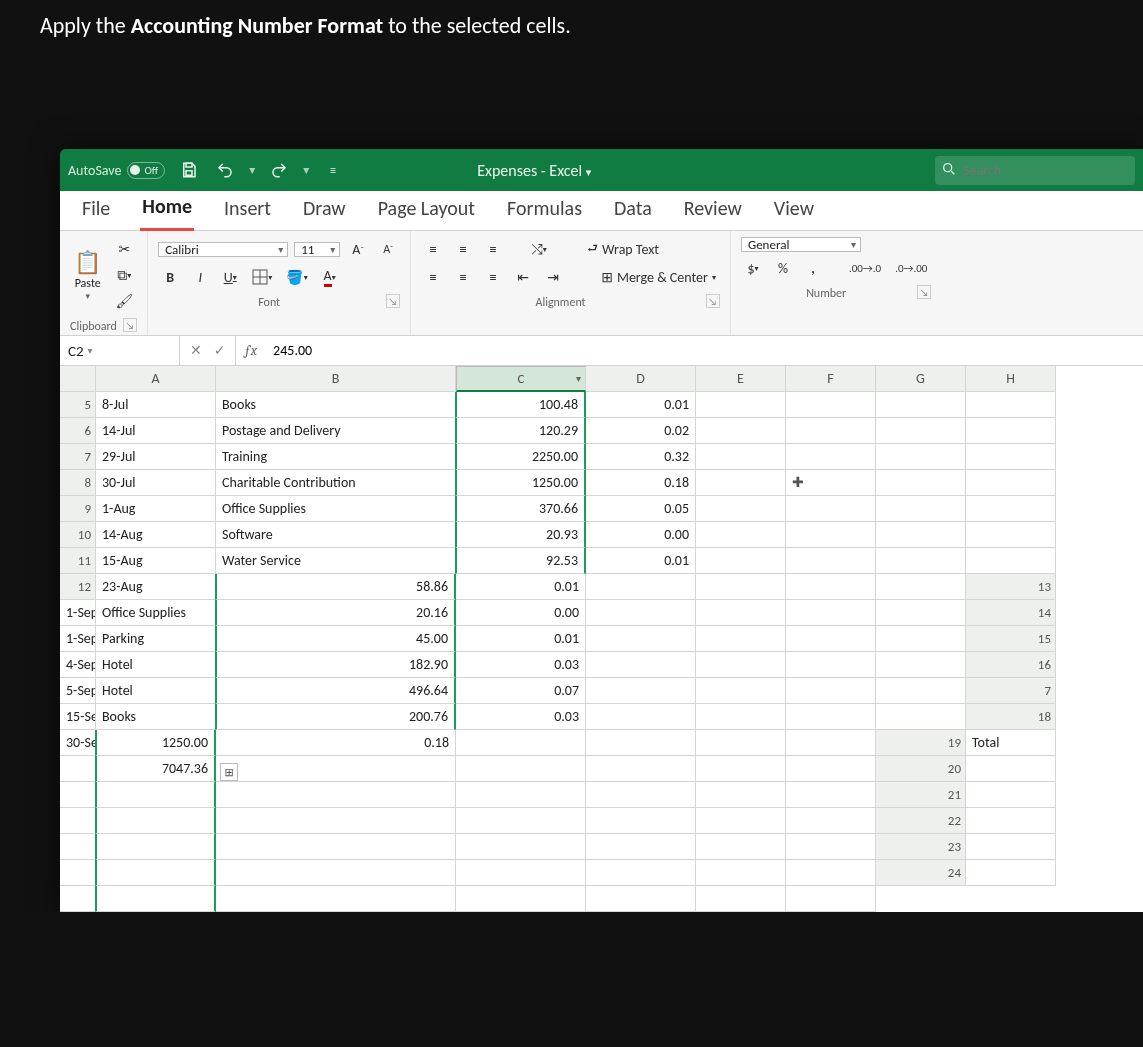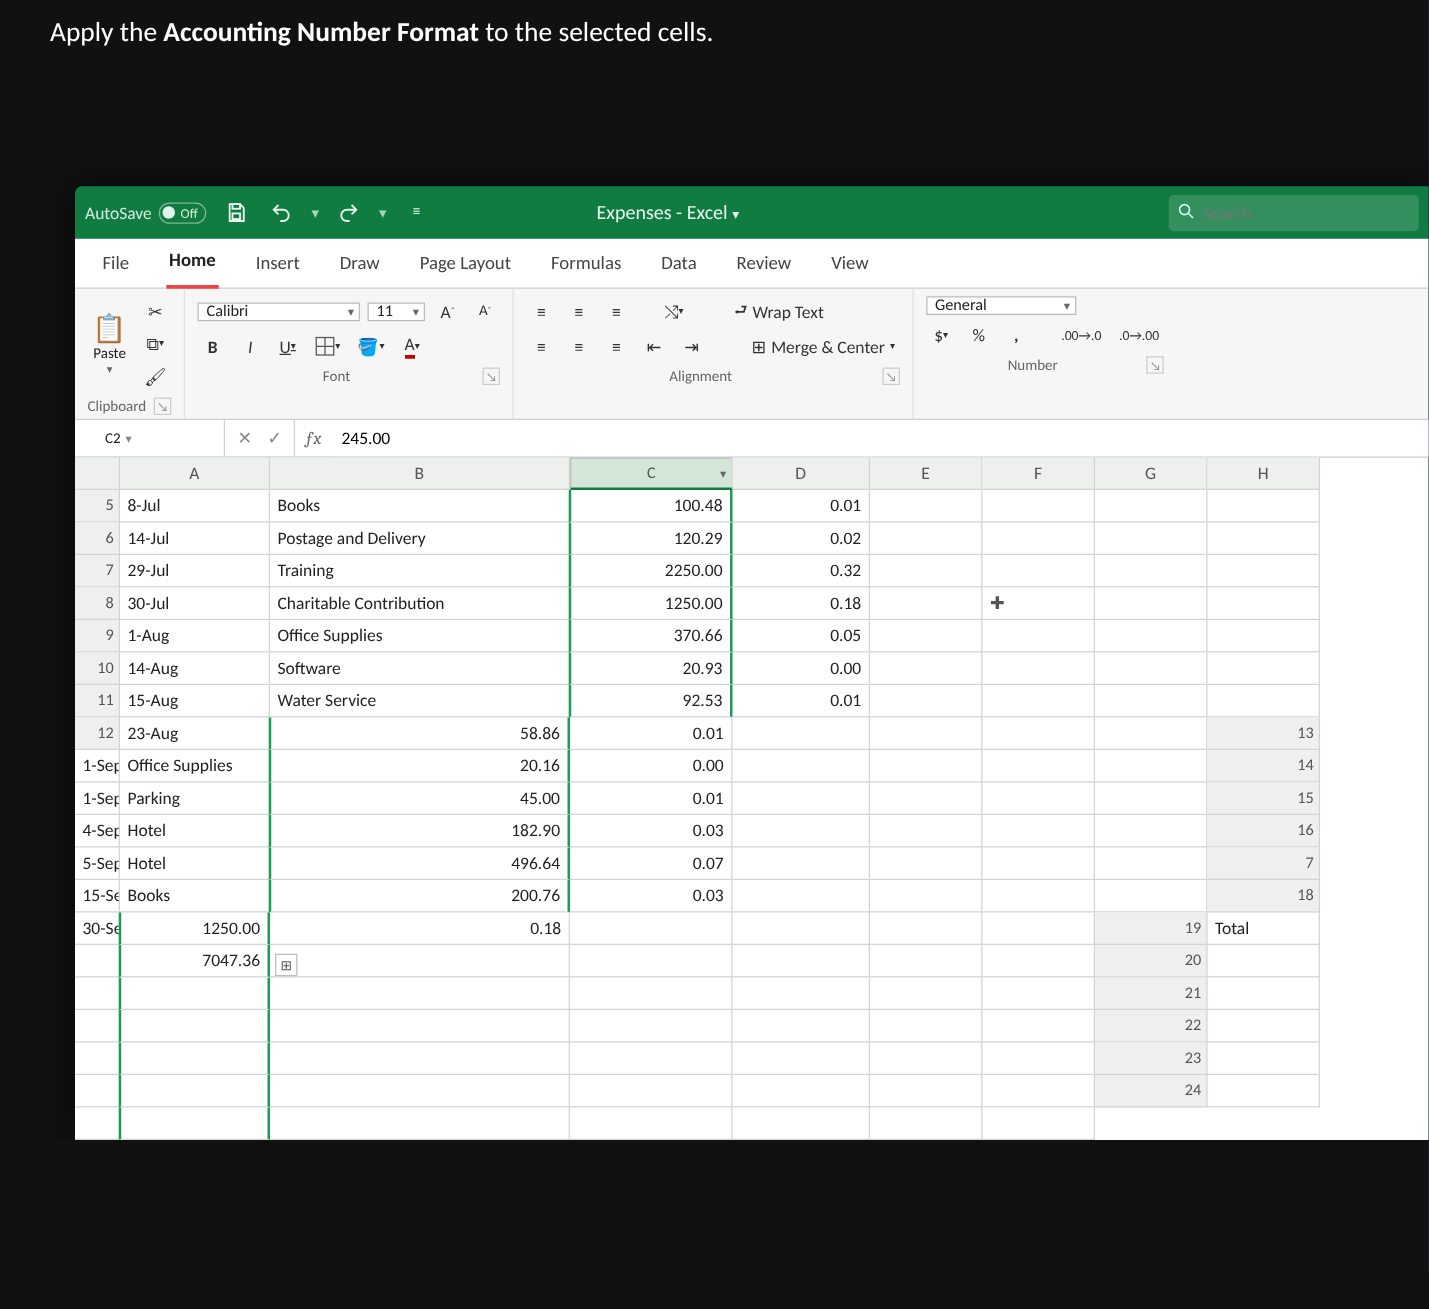--- a/index.html
+++ b/index.html
@@ -1,45 +1,45 @@
 <!DOCTYPE html>
 <html><head>
 <meta charset="utf-8">
 <style>
   * { box-sizing:border-box; margin:0; padding:0; font-family:"Segoe UI",Calibri,Arial,sans-serif; }
   body { background:#111; color:#fff; font-size:14px; }
   .instr { padding:12px 40px 110px 40px; font-size:22px; }
   .instr b { font-weight:700; }
-  .app { background:#0c4a6e; color:#222; margin:0 0 0 60px; border-top-left-radius:6px; overflow:hidden; box-shadow:0 0 30px rgba(0,0,0,.6); }
+  .app { background:#b91c1c; color:#222; margin:0 0 0 60px; border-top-left-radius:6px; overflow:hidden; box-shadow:0 0 30px rgba(0,0,0,.6); }
   .titlebar { background:#107c41; color:#e9f7ee; display:flex; align-items:center; height:42px; padding:0 8px; gap:12px; }
   .auto { display:flex; align-items:center; gap:6px; font-size:14px; opacity:.9;}
   .pill { display:inline-flex; align-items:center; border:1px solid rgba(255,255,255,.5); border-radius:999px; padding:1px 6px 1px 2px; font-size:11px; gap:4px;}
   .dot { width:10px; height:10px; border-radius:50%; background:#fff;}
   .tb-ico { width:24px; height:24px; display:inline-flex; align-items:center; justify-content:center; color:#e9f7ee; font-size:16px;}
   .tb-sep{opacity:.7;font-size:12px;}
   .titlebar .doc { flex:0 0 auto; margin-left:120px; font-size:16px;}
   .titlebar .spacer{flex:1;}
   .search { background:rgba(255,255,255,.15); border:none; color:#dfeee5; padding:6px 10px 6px 28px; width:200px; border-radius:4px; font-size:14px;}
   .search-wrap{position:relative;}
   .search-wrap svg{position:absolute; left:6px; top:5px;}
   .tabs { display:flex; gap:28px; padding:8px 20px 0 20px; background:#fff; border-bottom:1px solid #d0d0d0; height:40px; align-items:flex-end;}
-  .tab { padding:6px 2px 10px 2px; color:#444; cursor:pointer; font-size:15px;margin-top:27px;}
+  .tab { padding:6px 2px 10px 2px; color:#444; cursor:pointer; font-size:20px;margin-top:27px;}
   .tab.active { border-bottom:3px solid #ef4444; font-weight:600; color:#222; margin-bottom:-1px;}
   .ribbon { display:flex; background:#f6f6f6; border-bottom:1px solid #d0d0d0;}
   .group { border-right:1px solid #e2e2e2; padding:6px 10px 2px 10px; display:flex; flex-direction:column; gap:4px;}
   .group .lbl { text-align:center; font-size:12px; color:#666; padding-top:2px;}
   .row { display:flex; align-items:center; gap:6px;}
   .btn, .ico { height:24px; min-width:24px; display:inline-flex; align-items:center; justify-content:center; border:1px solid transparent; background:transparent; padding:0 3px; color:#333; font-size:14px; cursor:pointer; border-radius:2px;}
   .sel { border:1px solid #bbb; background:#fff; height:15px; padding:0 18px 0 6px; font-size:13px; position:relative; min-width:50px; display:inline-flex; align-items:center;}
   .sel::after{content:"▾"; position:absolute; right:4px; font-size:10px; color:#666;}
   .paste { display:flex; flex-direction:column; align-items:center; gap:0; padding:0 4px;}
   .paste .clip{font-size:22px;}
   .dlaunch{font-size:10px;color:#888;border:1px solid #ccc;width:14px;height:14px;display:inline-flex;align-items:center;justify-content:center;margin-left:auto;}
   .fbar { display:flex; align-items:stretch; border-bottom:1px solid #d0d0d0; background:#fff; height:30px;}
-  .namebox { width:120px; border-right:1px solid #d0d0d0; padding:4px 24px; display:flex; align-items:center; gap:4px; font-size:12px;}
+  .namebox { width:120px; border-right:1px solid #d0d0d0; padding:4px 8px; display:flex; align-items:center; gap:4px; font-size:15px;}
   .namebox::after{content:"▾"; font-size:10px; color:#888;}
   .fx-ctrl{display:flex;align-items:center;gap:4px;padding:0 6px;border-right:1px solid #d0d0d0;color:#888;}
   .fx-ctrl span{padding:0 4px;}
   .fx-lbl{font-style:italic;font-family:Cambria,serif;color:#666;padding:0 8px;display:flex;align-items:center;}
   .fbar input { flex:1; border:none; padding:4px 8px; font-size:14px; outline:none;}
   .grid { display:grid; grid-template-columns:36px 120px 240px 130px 110px 90px 90px 90px 90px; font-size:14px; background:#fff;}
   .ch, .rh, .cell { border-right:1px solid #d4d4d4; border-bottom:1px solid #d4d4d4; padding:3px 6px; height:26px; display:flex; align-items:center; overflow:hidden; white-space:nowrap;}
   .ch { background:#eef0ee; color:#555; justify-content:center; font-weight:400;}
   .ch.sel{background:#d4e6d8;border-bottom:2px solid #107c41;}
   .rh { background:#eef0ee; color:#555; justify-content:flex-end; padding-right:4px; font-size:13px;}

